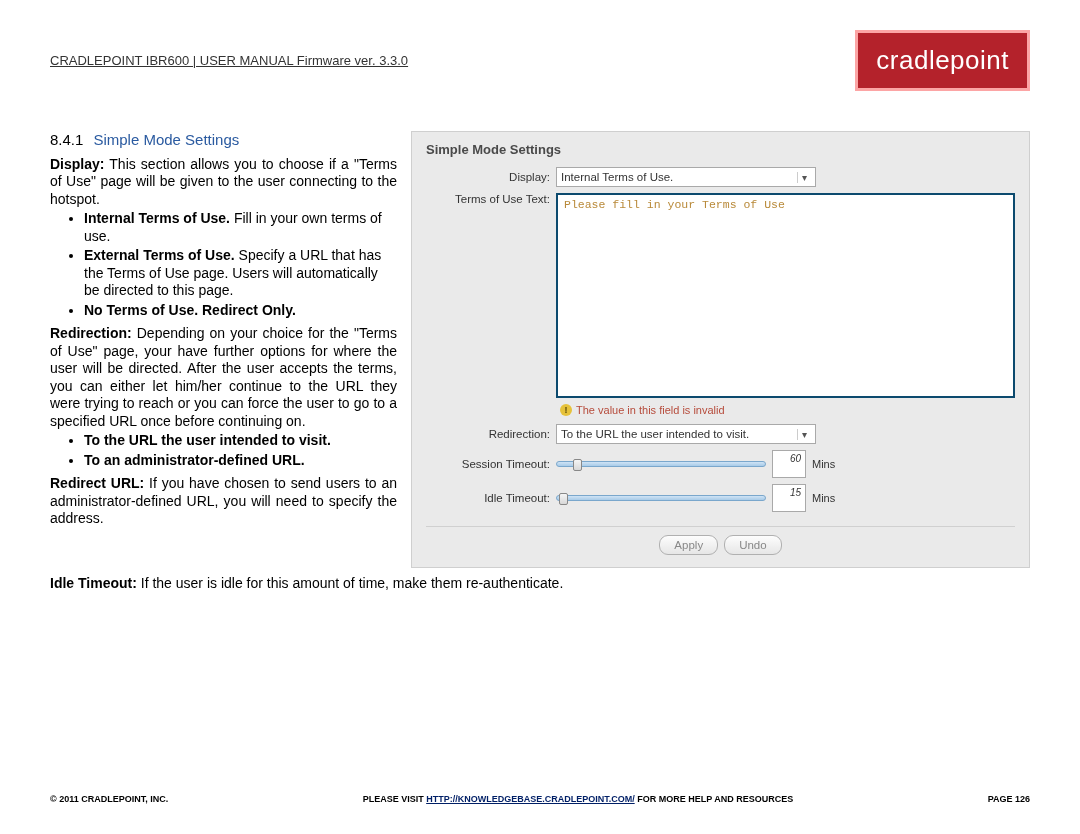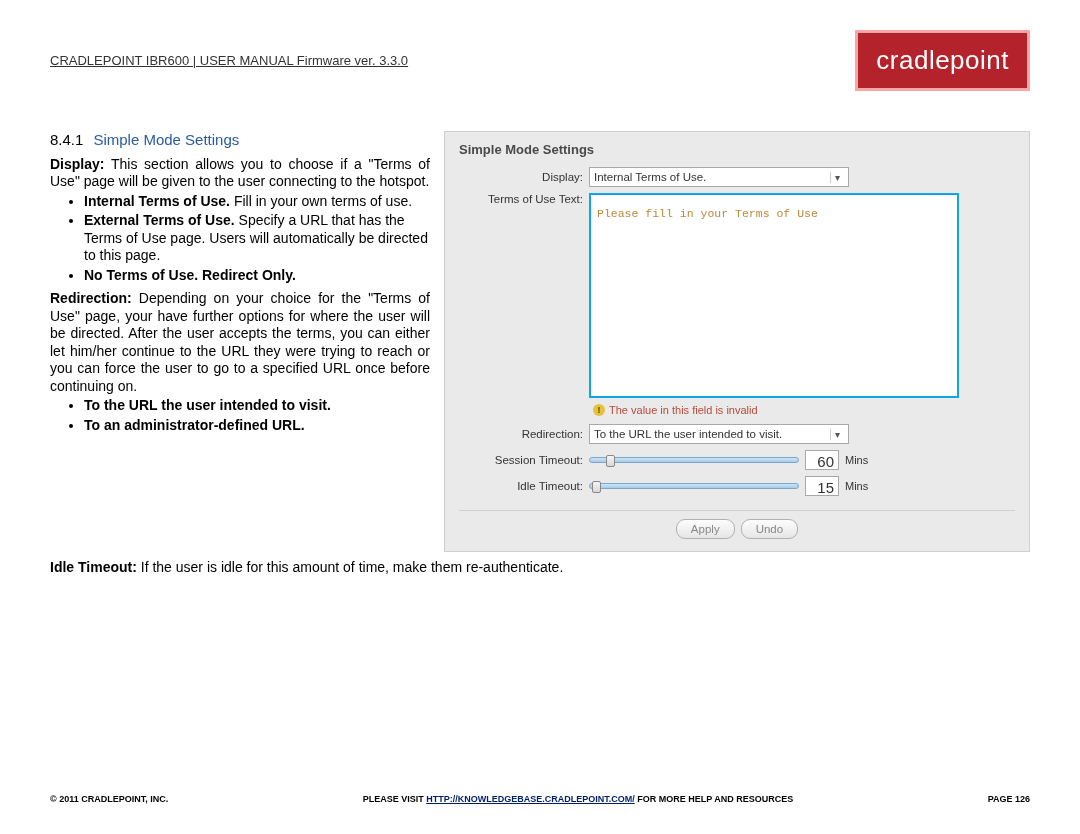--- a/index.html
+++ b/index.html
@@ -92,25 +92,25 @@
     color: #333;
   }
   .select-arrow {
     width: 14px;
     text-align: center;
     color: #555;
     border-left: 1px solid #ccc;
     font-size: 10px;
   }
   .textarea-box {
-    border: 2px solid #0ea5e9;
-    background: #fff;
-    width: 370px;
+    border: 2px solid #0c4a6e;
+    background: #fff;
+    width: 459px;
     height: 205px;
-    padding: 12px 6px;
+    padding: 3px 6px;
     font-family: "Courier New", monospace;
     font-size: 11.5px;
     color: #b98a3a;
   }
   .form-row-top { align-items: flex-start; }
   .err-row {
     display: flex;
     align-items: center;
     margin-left: 134px;
     font-size: 11px;
@@ -146,26 +146,27 @@
     position: absolute;
     top: -3px;
     width: 9px;
     height: 12px;
     background: linear-gradient(#f5f5f5,#d8d8d8);
     border: 1px solid #888;
     border-radius: 2px;
   }
   .slider-val {
     width: 34px;
-    height: 20px;
+    height: 28px;
     border: 1px solid #a9a9a9;
     background: #fff;
     text-align: right;
     padding: 2px 4px;
-    font-size: 15px;
+    font-size: 10px;
+    font-style: italic;
   }
   .mins { font-size: 11px; color: #333; }
   .btn-row {
     display: flex;
     gap: 6px;
     justify-content: center;
     margin-top: 14px;
     border-top: 1px solid #d0d0d0;
     padding-top: 8px;
   }
@@ -214,20 +215,21 @@
       <ul>
         <li><span class="bold">Internal Terms of Use.</span><span> Fill in your own terms of use.</span></li>
         <li><span class="bold">External Terms of Use.</span><span> Specify a URL that has the Terms of Use page. Users will automatically be directed to this page.</span></li>
         <li><span class="bold">No Terms of Use. Redirect Only.</span></li>
       </ul>
       <p class="just"><span class="bold">Redirection:</span><span> Depending on your choice for the "Terms of Use" page, your have further options for where the user will be directed. After the user accepts the terms, you can either let him/her continue to the URL they were trying to reach or you can force the user to go to a specified URL once before continuing on.</span></p>
       <ul>
         <li class="bold">To the URL the user intended to visit.</li>
         <li class="bold">To an administrator-defined URL.</li>
       </ul>
+      <p class="just"><span class="bold">Redirect URL:</span><span> If you have chosen to send users to an administrator-defined URL, you will need to specify the address.</span></p>
     </div>
 
     <div class="right-col">
       <div class="panel-title">Simple Mode Settings</div>
 
       <div class="form-row">
         <div class="lbl">Display:</div>
         <div class="select-box">
           <span>Internal Terms of Use.</span>
           <span class="select-arrow">▾</span>

